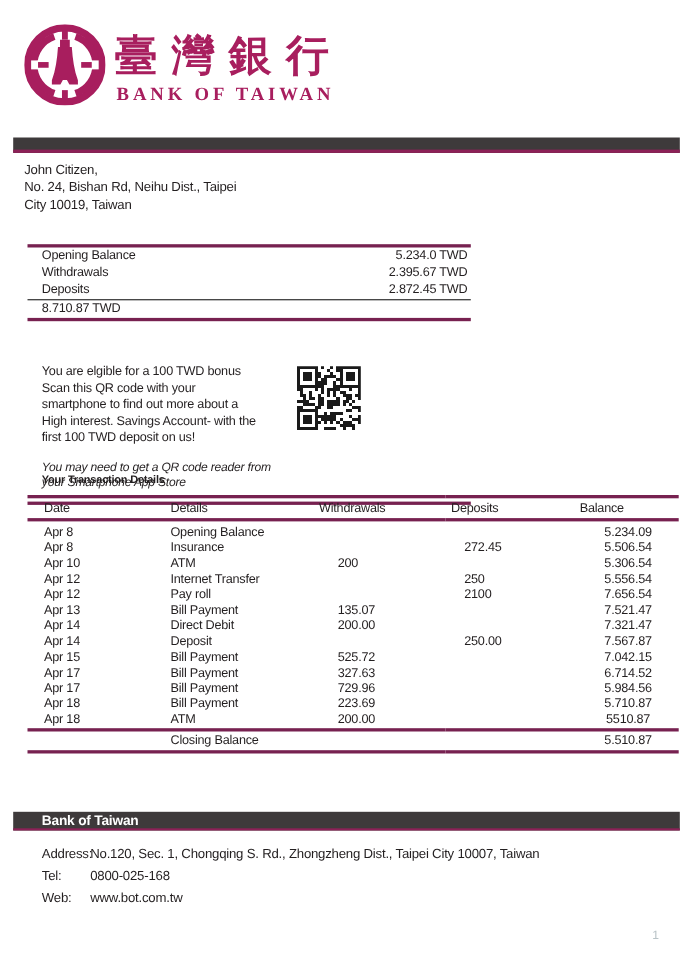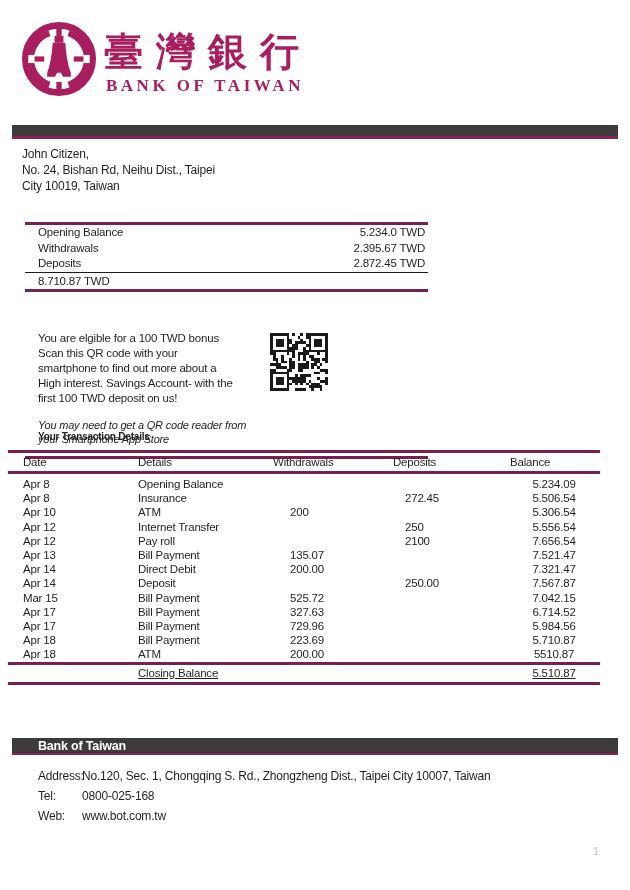--- a/index.html
+++ b/index.html
@@ -34,25 +34,25 @@
 
   
   .bonus{position:absolute;top:289px;left:25px;width:403px;border-bottom:3px solid var(--rule);padding:2px 0 10px 13px;margin-top:40px;}
   .bonus-text{font-size:11.5px;line-height:15px;white-space:pre-line;width:240px;}
   .bonus-note{font-size:11px;font-style:italic;line-height:13.5px;white-space:pre-line;margin-top:13px;}
   .qr{position:absolute;left:245px;top:4px;width:58px;height:58px;}
   .qr svg{width:100%;height:100%;display:block;}
 
   
   .tx-title{position:absolute;top:431px;left:38px;font-size:10px;font-weight:700;}
-  .tx-table-wrap{position:absolute;top:450px;left:8px;width:592px;}
+  .tx-table-wrap{position:absolute;top:450px;left:25px;width:592px;}
   table{border-collapse:collapse;table-layout:fixed;width:592px;font-size:11.5px;}
   thead th{font-weight:400;text-align:left;border-top:3px solid var(--rule);border-bottom:3px solid var(--rule);line-height:18px;}
   tbody td{line-height:14.2px;overflow:hidden;white-space:nowrap;}
-  tfoot td{border-top:3px solid var(--rule);border-bottom:3px solid var(--rule);line-height:17px;text-decoration:underline;}
+  tfoot td{border-top:3px solid var(--rule);border-bottom:3px solid var(--rule);line-height:17px;}
   .c1{padding-left:15px;} .c2{padding-left:15px;}
   th.c3{padding-left:0;} td.c3{padding-left:17px;}
   th.c4{padding-left:5px;} td.c4{padding-left:17px;}
   th.c5{padding-left:7px;} td.c5{padding-left:5px;text-align:center;}
   tbody tr:first-child td{padding-top:3px;}
 
   
   .footer-bar{position:absolute;top:738px;left:12px;width:606px;height:17px;background:var(--bar-bg);border-bottom:2.5px solid var(--bar-line);color:#fff;font-size:12.5px;font-weight:700;line-height:16px;padding-left:26px;}
   .footer-info{position:absolute;top:766px;left:38px;font-size:12px;line-height:20px;}
   .footer-row{display:flex;}
@@ -447,21 +447,21 @@
 
     <tr>
       <td class="c1">Apr 14</td>
       <td class="c2">Deposit</td>
       <td class="c3"></td>
       <td class="c4">250.00</td>
       <td class="c5">7.567.87</td>
     </tr>
 
     <tr>
-      <td class="c1">Mar 15</td>
+      <td class="c1">Apr 15</td>
       <td class="c2">Bill Payment</td>
       <td class="c3">525.72</td>
       <td class="c4"></td>
       <td class="c5">7.042.15</td>
     </tr>
 
     <tr>
       <td class="c1">Apr 17</td>
       <td class="c2">Bill Payment</td>
       <td class="c3">327.63</td>

